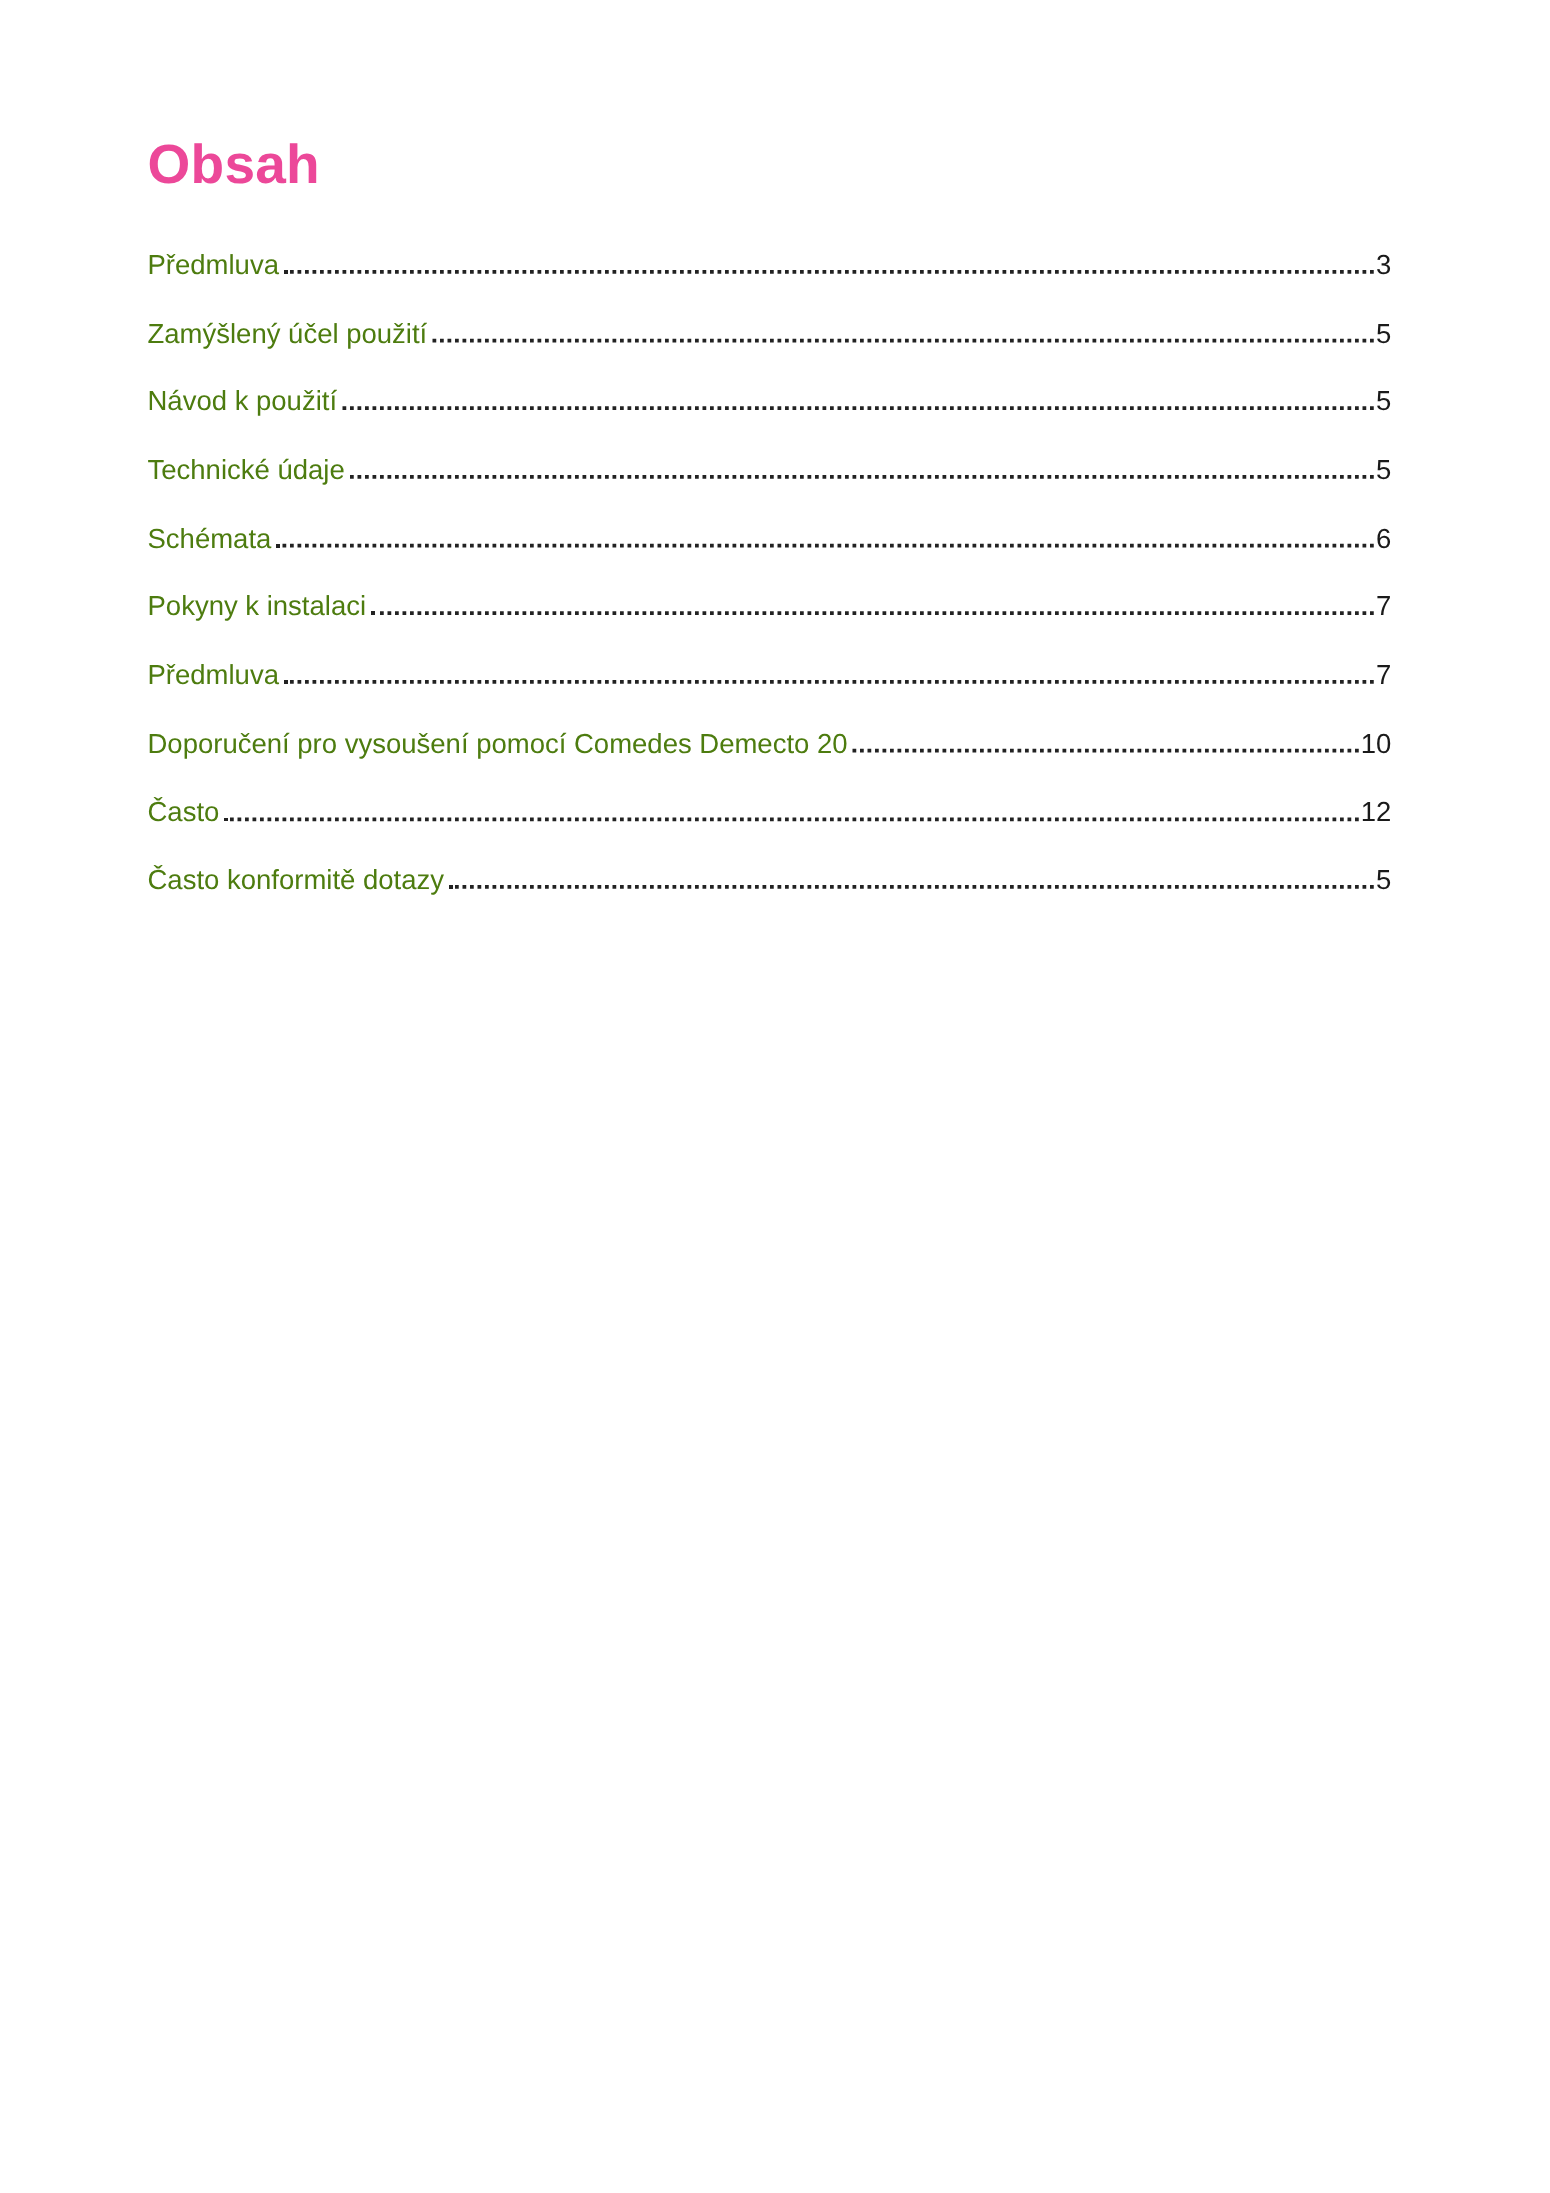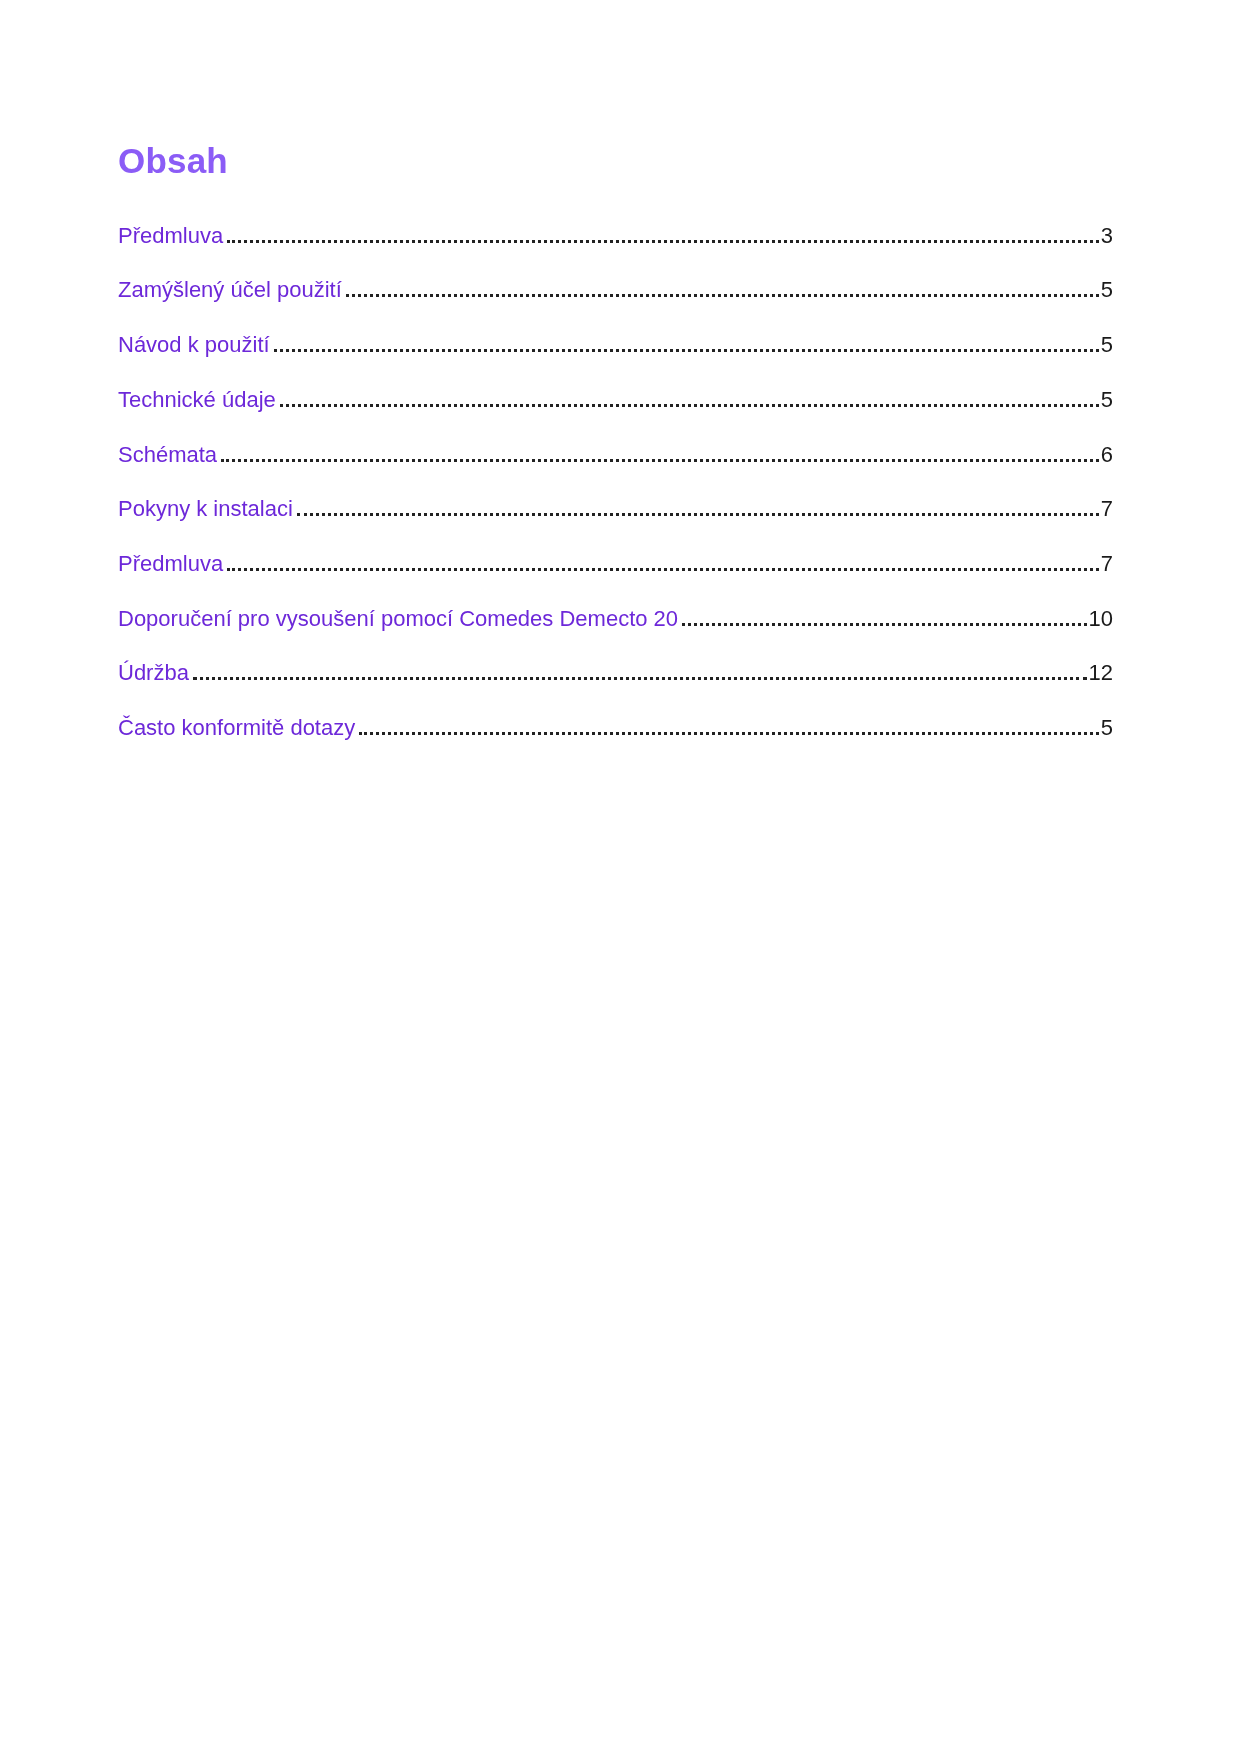--- a/index.html
+++ b/index.html
@@ -12,42 +12,41 @@
   }
   .page {
     position: relative;
     width: 1240px;
     height: 1754px;
     background: #ffffff;
     padding: 104px 127px 0 118px;
     overflow: hidden;
   }
   .doc-title {
-    font-size: 35px;
+    font-size: 44px;
     font-weight: 700;
-    color: #8b5cf6;
+    color: #ec4899;
     line-height: 1.25;
     margin-bottom: 40px;
     letter-spacing: 0.2px;
-    margin-top: 35px;
   }
   .toc {
     width: 100%;
   }
   .toc-row {
     display: flex;
     align-items: baseline;
     height: 54.7px;
     font-size: 22px;
     line-height: 1.2;
     white-space: nowrap;
   }
   .toc-label {
     flex: 0 0 auto;
-    color: #6d28d9;
+    color: #4d7c0f;
     text-align: center;
   }
   .toc-leader {
     flex: 1 1 auto;
     height: 0;
     border-bottom: 3px dotted #222222;
     margin: 0 2px 0 4px;
     min-width: 20px;
   }
   .toc-page {
@@ -108,21 +107,21 @@
     </div>
 
 
     <div class="toc-row">
       <span class="toc-label">Doporučení pro vysoušení pomocí Comedes Demecto 20</span>
       <span class="toc-leader"></span>
       <span class="toc-page">10</span>
     </div>
 
     <div class="toc-row">
-      <span class="toc-label">Údržba</span>
+      <span class="toc-label">Často</span>
       <span class="toc-leader"></span>
       <span class="toc-page">12</span>
     </div>
 
     <div class="toc-row">
       <span class="toc-label">Často konformitě dotazy</span>
       <span class="toc-leader"></span>
       <span class="toc-page">5</span>
     </div>
 

